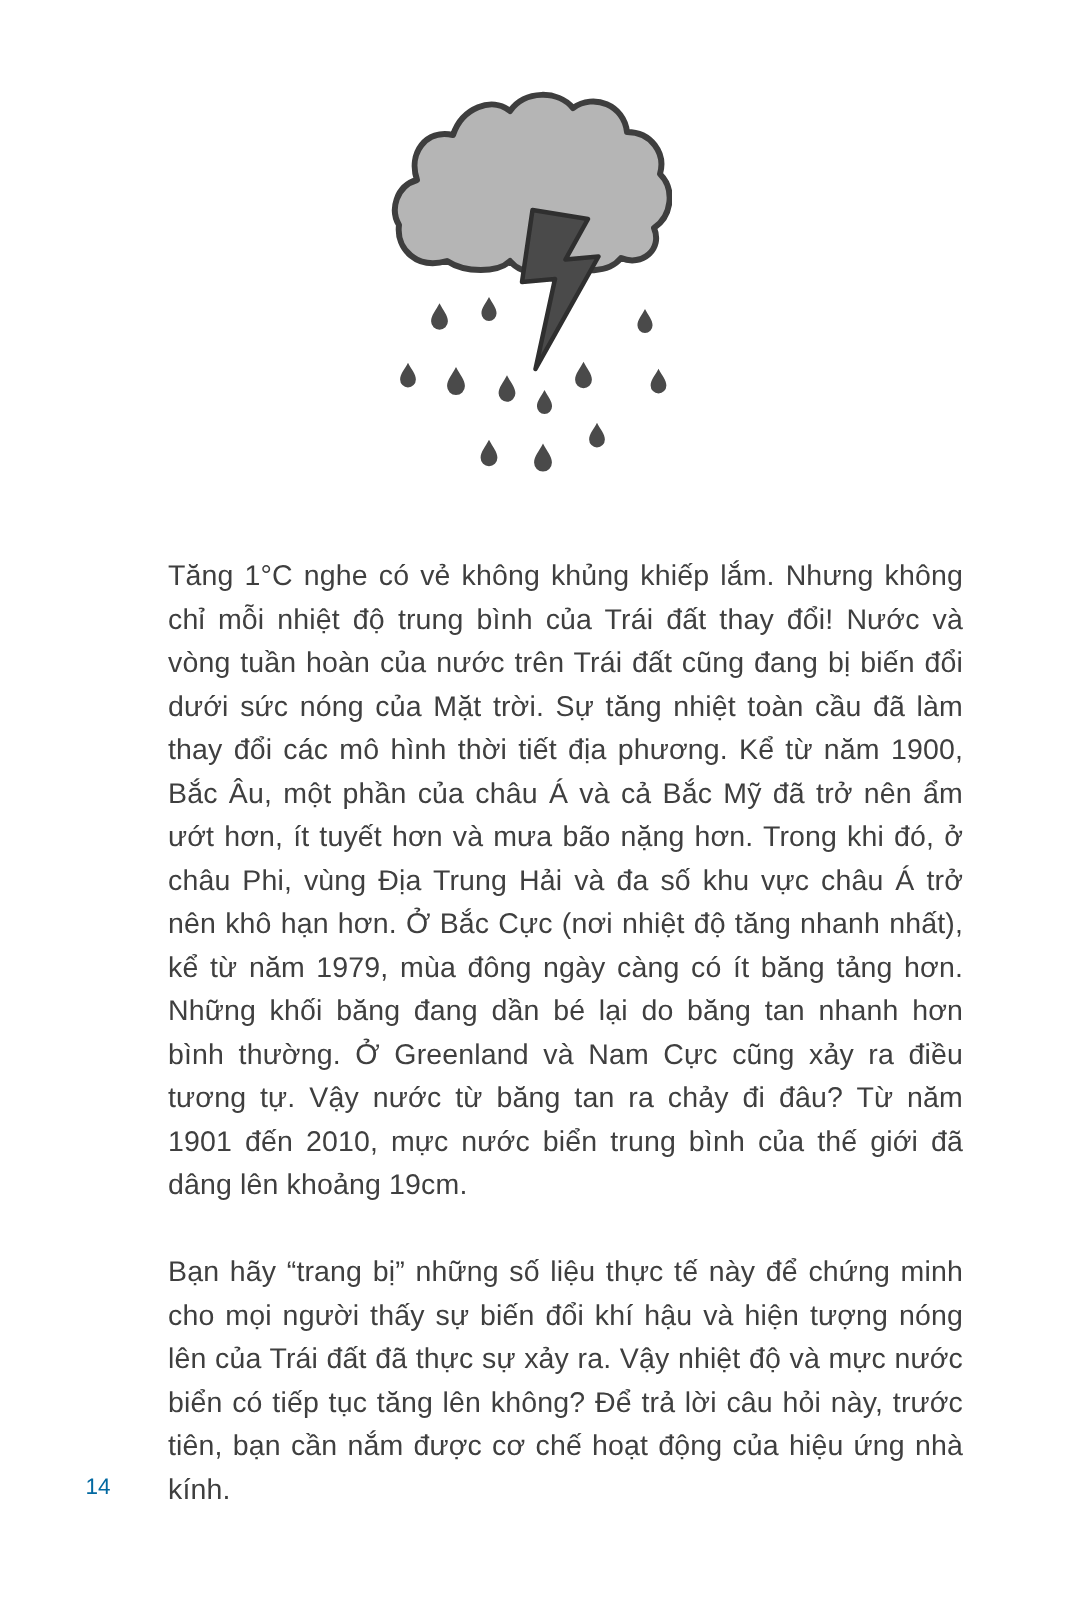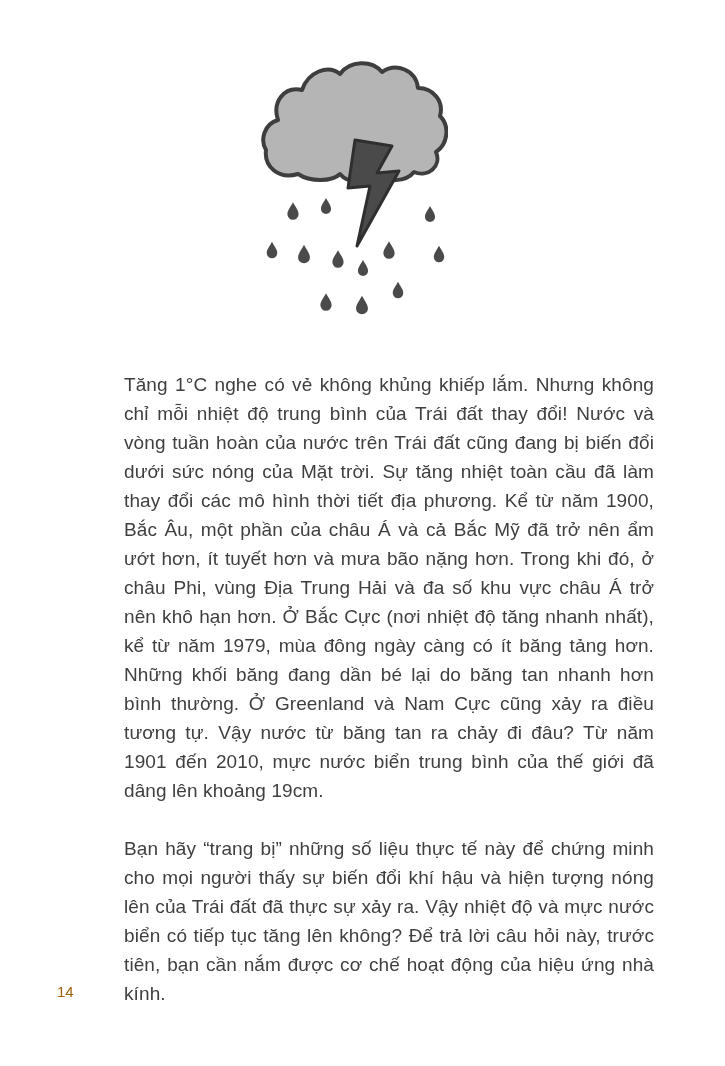--- a/index.html
+++ b/index.html
@@ -21,38 +21,38 @@
   }
   .illustration {
     position: absolute;
     left: 258px;
     top: 56px;
     width: 190px;
     height: 265px;
   }
   .text-block {
     position: absolute;
-    left: 124px;
+    left: 112px;
     top: 370px;
     width: 530px;
     color: #3f3f3f;
     font-size: 19px;
     line-height: 29px;
     text-align: justify;
     letter-spacing: 0.1px;
   }
   .text-block p {
     margin: 0 0 29px 0;
   }
   .page-number {
     position: absolute;
     left: 57px;
     top: 983px;
     font-size: 15px;
-    color: #a16207;
+    color: #0369a1;
   }
 </style>
 </head>
 <body>
 
 <div class="page">
 
   <svg class="illustration" viewBox="0 0 190 265" xmlns="http://www.w3.org/2000/svg" aria-hidden="true">
     <defs>
       <path id="raindrop" d="M0,-11 C3,-5 7,-1 7,4 A7,7 0 1,1 -7,4 C-7,-1 -3,-5 0,-11 Z"></path>

